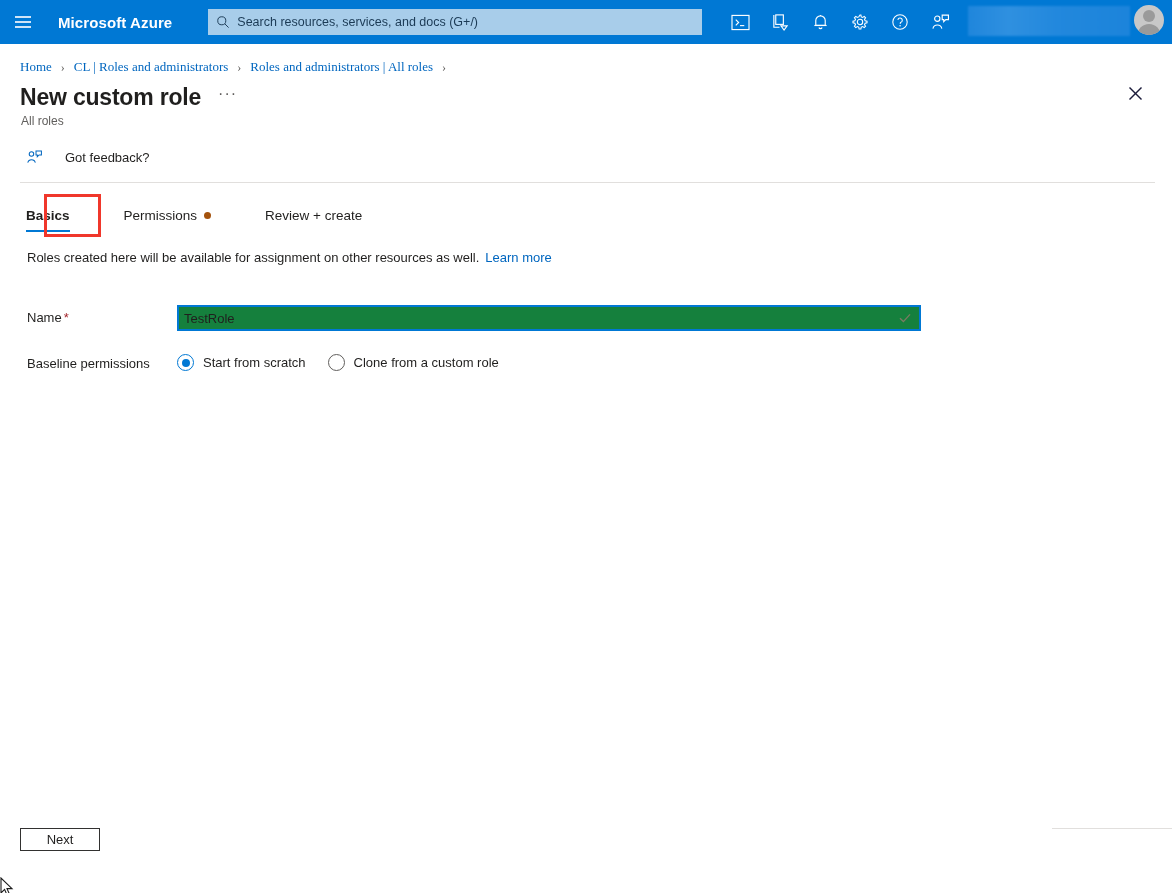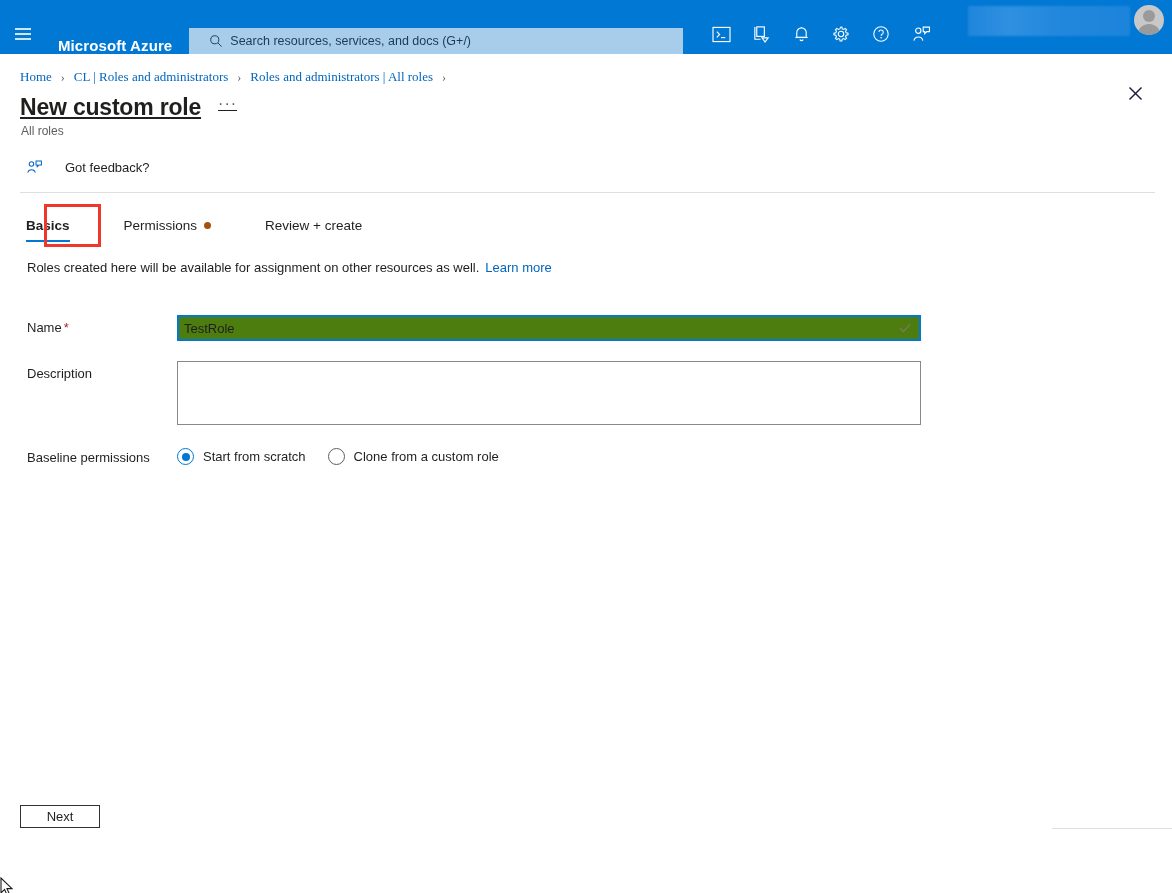--- a/index.html
+++ b/index.html
@@ -9,46 +9,46 @@
     background: #ffffff;
     font-family: "Liberation Sans", sans-serif;
     font-size: 13px;
     color: #201f1e;
     overflow: hidden;
     position: relative;
   }
 
   
   .topbar {
-    height: 54px; width: 1172px;
+    height: 44px; width: 1172px;
     background: #0078d4;
-    display: flex; align-items: flex-end;
+    display: flex; align-items: center;
     position: relative;
   }
   .hamburger {
     width: 26px; height: 40px;
     margin-left: 10px;
     display: flex; flex-direction: column; justify-content: center;
     align-items: center; gap: 3px;
     cursor: pointer;
   }
   .hamburger span {
     display: block; width: 16px; height: 2px; background: #cfe4f7;
   }
   .brand {
     color: #ffffff; font-size: 15px; font-weight: bold;
     margin-left: 22px; letter-spacing: .1px;
     white-space: nowrap;
   }
   .searchbox {
-    margin-left: 17px;
+    margin-left: 36px;
     width: 494px; height: 26px;
     background: #a8cdea;
     display: flex; align-items: center;
-    padding: 0 20px;
+    padding: 0 8px;
     cursor: text;
   }
   .searchbox .mag { width: 14px; height: 14px; flex: none; margin-right: 7px; }
   .search-placeholder {
     color: #1b3a55; font-size: 12.5px; white-space: nowrap;
   }
   .topicons {
     display: flex; align-items: center; gap: 0px;
     margin-left: 18px;
   }
@@ -89,21 +89,20 @@
   .crumb { color: #0066bf; cursor: pointer; white-space: nowrap; }
   .crumb-sep {
     color: #605e5c; margin: 0 9px; font-size: 12px;
     display: inline-block;
   }
 
   
   .titlerow {
     display: flex; align-items: center;
     margin: 8px 0 0 20px;
-    text-decoration: underline;
   }
   .page-title {
     font-size: 23px; font-weight: bold; color: #201f1e;
     letter-spacing: -.2px;
   }
   .ellipsis-btn {
     margin-left: 17px; color: #605e5c; font-size: 16px;
     letter-spacing: 1px; cursor: pointer; line-height: 10px;
     padding-bottom: 8px;
   }
@@ -183,21 +182,21 @@
     padding-top: 5px;
   }
   .req { color: #a4262c; margin-left: 2px; }
   .finput-wrap { position: relative; width: 744px; }
   .ftext {
     width: 744px; height: 26px;
     border: 2px solid #0078d4;
     font-family: "Liberation Sans", sans-serif;
     font-size: 13px; color: #201f1e;
     padding: 0 30px 0 5px;
-    background: #4d7c0f;
+    background: #15803d;
     outline: none;
   }
   .check-ok {
     position: absolute; right: 9px; top: 6px;
     width: 14px; height: 14px;
   }
   .ftextarea {
     width: 744px; height: 64px;
     border: 1px solid #8a8886;
     font-family: "Liberation Sans", sans-serif;
@@ -222,21 +221,21 @@
     background: #0078d4;
   }
   .radio-label { font-size: 13px; color: #201f1e; }
 
   
   .footer-divider {
     position: absolute; left: 0; top: 828px;
     width: 1172px; border-top: 1px solid #e1dfdd;
   }
   .footer {
-    position: absolute; left: 0; top: 784px;
+    position: absolute; left: 0; top: 807px;
     width: 1052px; height: 64px; background: #ffffff;
   }
   .next-btn {
     position: absolute; left: 20px; top: 21px;
     width: 80px; height: 23px;
     border: 1px solid #323130; background: #ffffff;
     font-family: "Liberation Sans", sans-serif;
     font-size: 13px; color: #201f1e;
     cursor: pointer;
     display: flex; align-items: center; justify-content: center;
@@ -379,24 +378,20 @@
       <span>Name</span><span class="req">*</span>
     </div>
     <div class="finput-wrap">
       <input class="ftext" type="text" value="TestRole" style="">
       <svg class="check-ok" viewBox="0 0 14 14">
         <path d="M2 7.2 L5.4 10.6 L12 3.4" fill="none" stroke="#7a7a62" stroke-width="1.4"></path>
       </svg>
     </div>
   </div>
 
-  <div class="formrow">
-    <div class="flabel">Description</div>
-    <textarea class="ftextarea" placeholder="" style=""></textarea>
-  </div>
 
   <div class="formrow">
     <div class="flabel">Baseline permissions</div>
     <div class="radios">
       <div class="radio-opt">
         <span class="radio-circle selected"></span>
         <span class="radio-label">Start from scratch</span>
       </div>
       <div class="radio-opt">
         <span class="radio-circle"></span>

